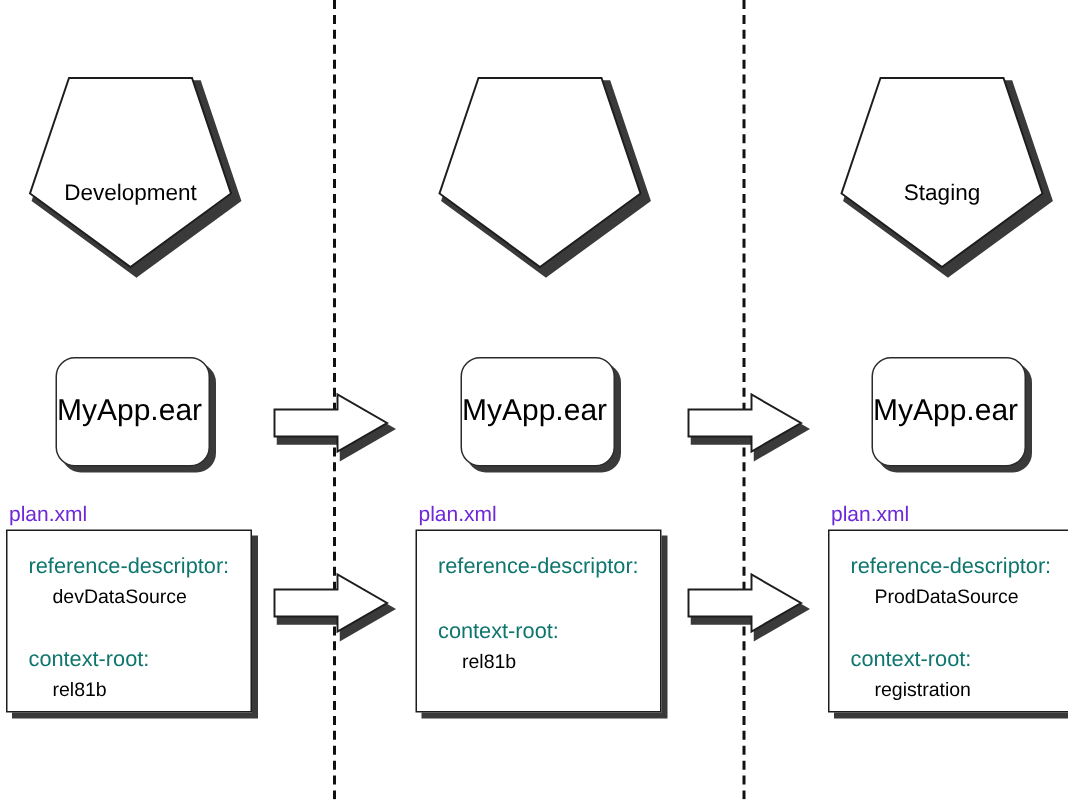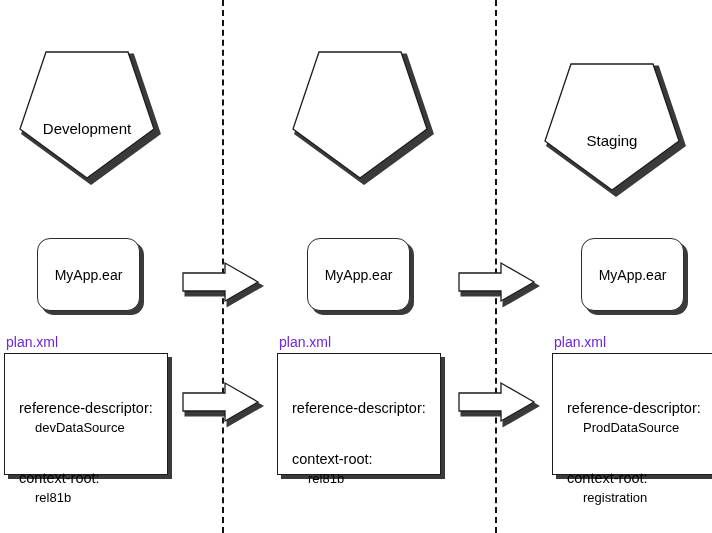--- a/index.html
+++ b/index.html
@@ -41,22 +41,22 @@
   
   .appbox {
     width: 103px;
     height: 73px;
     box-sizing: border-box;
     background: #ffffff;
     border: 1.3px solid #2b2b2b;
     border-radius: 13px;
     display: flex;
     align-items: center;
-    justify-content: center;
-    font-size: 14px;
+    justify-content: flex-start;
+    font-size: 20px;
     color: #000000;
     z-index: 2;
   }
   .appbox-shadow {
     width: 103px;
     height: 73px;
     border-radius: 13px;
     background: #3a3a3a;
     z-index: 1;
   }
@@ -74,24 +74,23 @@
     z-index: 2;
     padding: 14px 0 0 14px;
   }
   .planbox-shadow {
     background: #3a3a3a;
     z-index: 1;
   }
   .plan-entry { margin-bottom: 22px; }
   .plan-key {
     font-size: 14.5px;
-    color: #000000;
+    color: #0f766e;
     line-height: 1.45;
     white-space: nowrap;
-    margin-top: 30px;
   }
   .plan-val {
     font-size: 13px;
     color: #000000;
     line-height: 1.45;
     white-space: nowrap;
     padding-left: 16px;
   }
 
   
@@ -114,21 +113,21 @@
     <div class="pentagon-label" style="top:69px;">Development</div>
   </div>
 
   <div class="abs pentagon-wrap" style="left:290px; top:51px;">
     <svg width="142" height="132" viewBox="0 0 142 132">
       <polygon points="74,131 141,82 115,5 33,5 7,82" fill="#3a3a3a" stroke="#3a3a3a" stroke-width="5"></polygon>
       <polygon points="70,127 137,78 111,1 29,1 3,78" fill="#ffffff" stroke="#1d1d1d" stroke-width="1.3"></polygon>
     </svg>
   </div>
 
-  <div class="abs pentagon-wrap" style="left:542px; top:51px;margin-top:12px;">
+  <div class="abs pentagon-wrap" style="left:558px; top:51px;">
     <svg width="142" height="132" viewBox="0 0 142 132">
       <polygon points="74,131 141,82 115,5 33,5 7,82" fill="#3a3a3a" stroke="#3a3a3a" stroke-width="5"></polygon>
       <polygon points="70,127 137,78 111,1 29,1 3,78" fill="#ffffff" stroke="#1d1d1d" stroke-width="1.3"></polygon>
     </svg>
     <div class="pentagon-label" style="top:69px;">Staging</div>
   </div>
 
   <div class="abs appbox-shadow" style="left:41px; top:242px;"></div>
   <div class="abs appbox" style="left:37px; top:238px;">
     <span>MyApp.ear</span>

